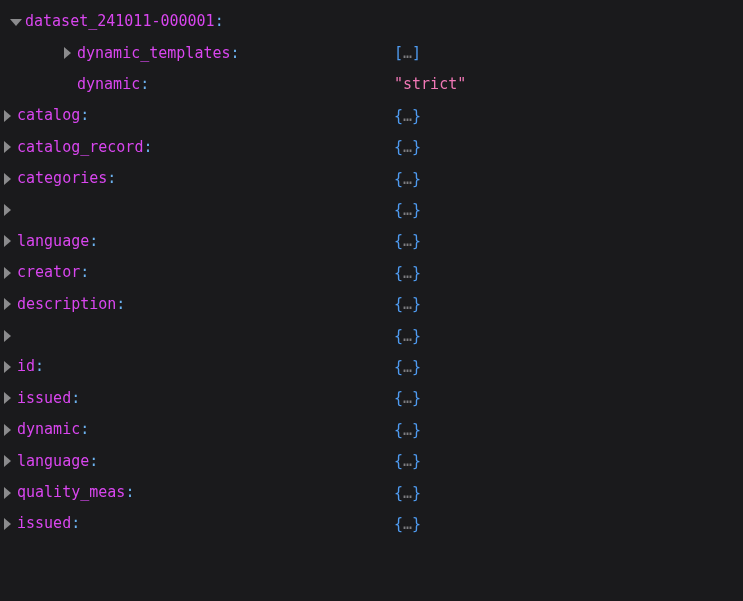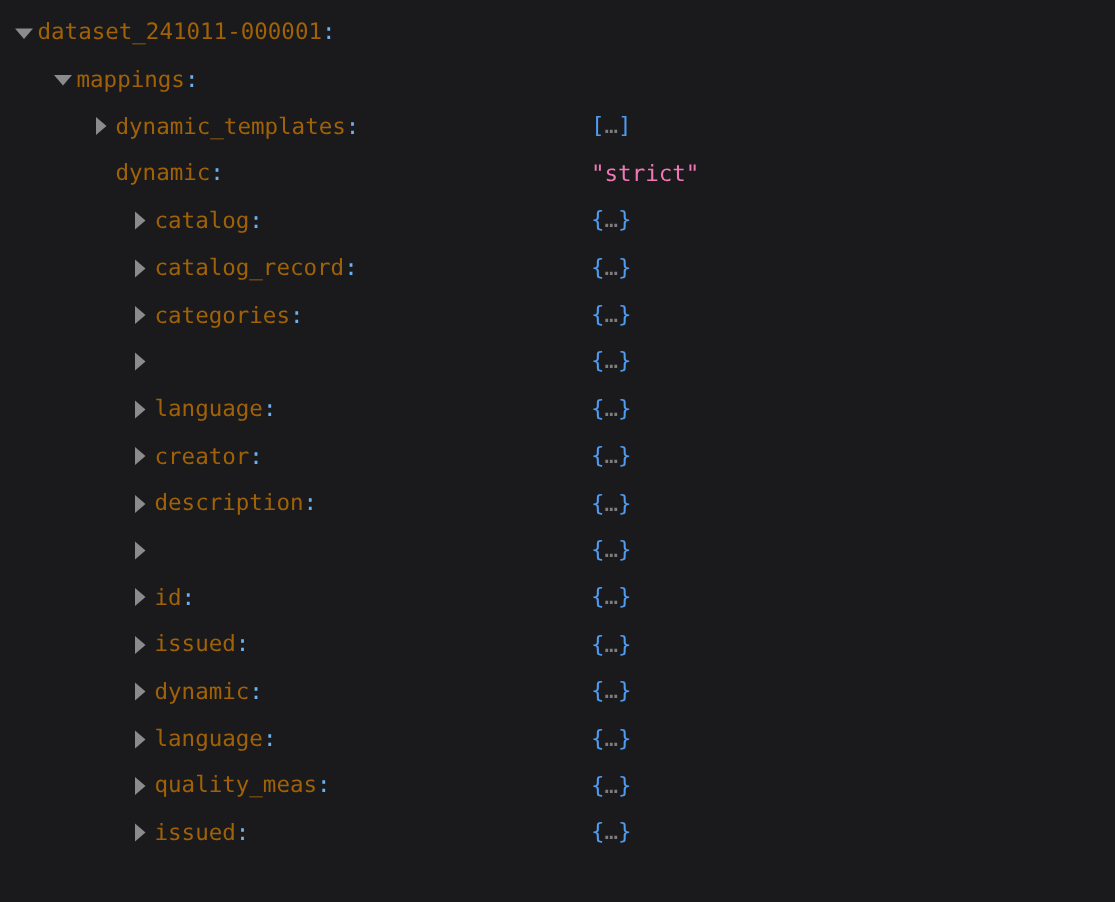--- a/index.html
+++ b/index.html
@@ -32,21 +32,21 @@
     display: flex;
     align-items: center;
     height: 31.4px;
     white-space: nowrap;
   }
 
   
   .tree-row[data-depth="0"] { padding-left: 8px;  }
   .tree-row[data-depth="1"] { padding-left: 34px; }
   .tree-row[data-depth="2"] { padding-left: 60px; }
-  .tree-row[data-depth="3"] { padding-left: 86px; }
+  .tree-row[data-depth="3"] { }
 
   .twisty {
     flex: 0 0 auto;
     width: 15px;
     height: 15px;
     position: relative;
     margin-right: 2px;
   }
   .twisty::before {
     content: "";
@@ -63,21 +63,21 @@
   .twisty.collapsed::before {
     border-top: 6px solid transparent;
     border-bottom: 6px solid transparent;
     border-left: 7px solid #8b8b8d;
     margin-top: -6px;
     left: 4px;
   }
   .twisty.empty::before { content: none; }
 
   .node-key {
-    color: #a16207;
+    color: #d946ef;
     letter-spacing: 0px;
     text-align: right;
   }
   .node-key::after {
     content: ":";
     color: #6cb2f0;
   }
 
   .node-value {
     position: absolute;
@@ -91,24 +91,20 @@
   .node-value.collapsed-arr { color: #4f9bf0; }
   .node-value .ellipsis { color: #7d7d80; }
 </style>
 </head>
 <body>
 
 <div id="tree-viewer">
     <div class="tree-row" data-depth="0">
       <span class="twisty expanded"></span>
       <span class="node-key">dataset_241011-000001</span>
-    </div>
-    <div class="tree-row" data-depth="1">
-      <span class="twisty expanded"></span>
-      <span class="node-key">mappings</span>
     </div>
     <div class="tree-row" data-depth="2">
       <span class="twisty collapsed"></span>
       <span class="node-key">dynamic_templates</span>
       <span class="node-value collapsed-arr">[<span class="ellipsis">…</span>]</span>
     </div>
     <div class="tree-row" data-depth="2">
       <span class="twisty empty"></span>
       <span class="node-key">dynamic</span>
       <span class="node-value string">"strict"</span>

